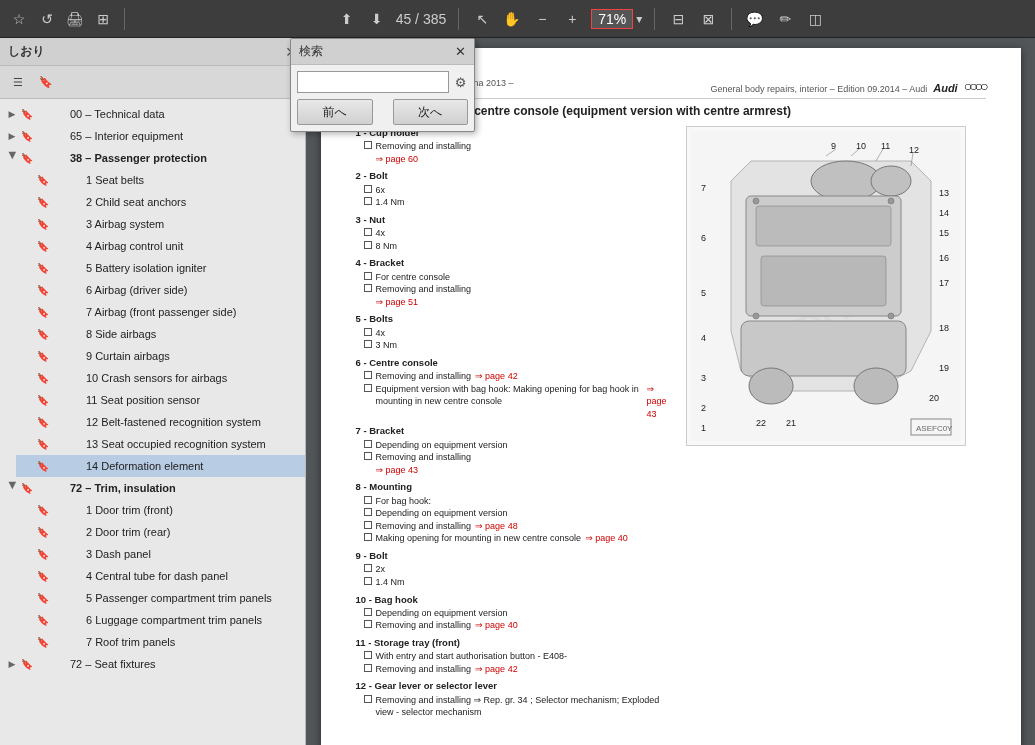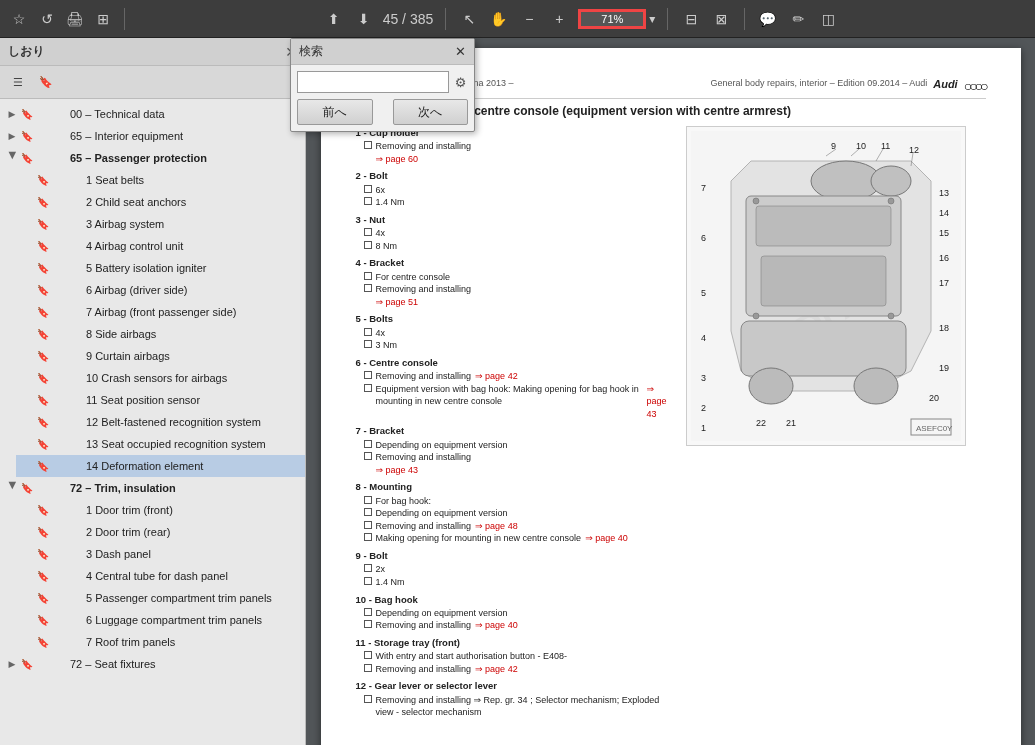--- a/index.html
+++ b/index.html
@@ -18,21 +18,21 @@
     }
     .toolbar-icon {
       width: 22px; height: 22px;
       display: flex; align-items: center; justify-content: center;
       color: #ccc; font-size: 14px; cursor: pointer; border-radius: 3px;
     }
     .toolbar-sep { width: 1px; height: 22px; background: #666; margin: 0 4px; }
     .toolbar-center { flex: 1; display: flex; align-items: center; justify-content: center; gap: 8px; }
     .page-info { color: #ccc; font-size: 12px; display: flex; align-items: center; gap: 4px; }
     .zoom-control { display: flex; align-items: center; gap: 3px; color: #ccc; font-size: 12px; }
-    .zoom-val { background: #555; border: 3px solid #ef4444; color: #fff; font-size: 11px; padding: 1px 20px; }
+    .zoom-val { background: #555; border: 1px solid #ef4444; color: #fff; font-size: 14px; padding: 1px 6px; }
 
     
     .main-area {
       display: flex;
       flex: 1;
       overflow: hidden;
     }
 
     
     .sidebar {
@@ -226,21 +226,21 @@
 
       <div class="tree-item">
         <span class="tree-arrow">▶</span>
         <span class="tree-icon">🔖</span>
         <span class="tree-label">65 – Interior equipment</span>
       </div>
 
       <div class="tree-item" style="font-weight:bold;">
         <span class="tree-arrow" style="transform:rotate(90deg);display:inline-block;">▶</span>
         <span class="tree-icon">🔖</span>
-        <span class="tree-label">65 – Passenger protection</span>
+        <span class="tree-label">38 – Passenger protection</span>
       </div>
 
       <div class="tree-children">
         <div class="tree-item">
           <span class="tree-arrow" style="visibility:hidden;">▶</span>
           <span class="tree-icon">🔖</span>
           <span class="tree-label">1 Seat belts</span>
         </div>
         <div class="tree-item">
           <span class="tree-arrow" style="visibility:hidden;">▶</span>
@@ -377,21 +377,21 @@
         <button class="search-btn">次へ</button>
       </div>
     </div>
   </div>
 
   <div class="pdf-area">
     <div class="pdf-page">
 
       <div class="pdf-header">
         <span style="font-size:9px;color:#555;">Audi Q3 2012 – , Audi Q3 China 2013 –</span>
-        <div style="display:flex;align-items:flex-start;gap:6px;">
+        <div style="display:flex;align-items:flex-end;gap:6px;">
           <span style="font-size:9px;color:#555;">General body repairs, interior – Edition 09.2014 – Audi</span>
           <span style="font-size:11px;font-weight:bold;font-style:italic;color:#222;">Audi</span>
           <span style="font-size:14px;letter-spacing:-3px;">○○○○</span>
         </div>
       </div>
 
       <div style="margin-bottom:8px;">
         <span class="pdf-section-title">3.1.2</span>
         <span class="pdf-section-title" style="font-size:12px;">Exploded view   centre console (equipment version with centre armrest)</span>
       </div>

